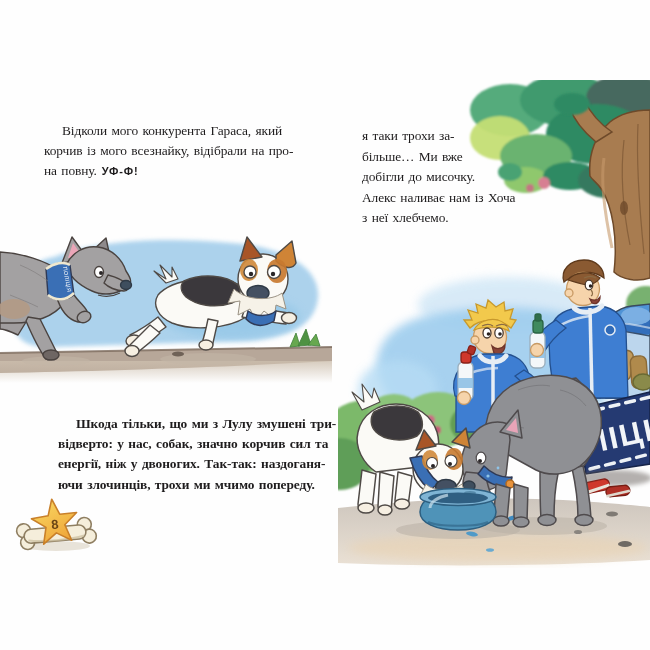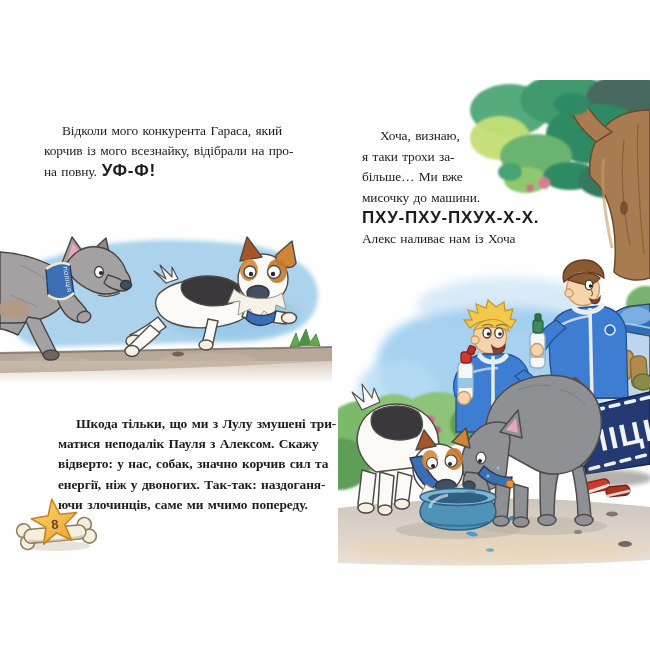--- a/index.html
+++ b/index.html
@@ -8,45 +8,44 @@
     position:relative; width:650px; height:650px; overflow:hidden;
     background:#fefefe; font-family:"Liberation Serif","DejaVu Serif",serif;
     color:#1e1c1d;
   }
   .tb { position:absolute; font-size:13.4px; line-height:20.2px; letter-spacing:-0.1px; }
   .tb .line { white-space:nowrap; word-spacing:1.2px; }
   .ind { text-indent:18px; }
   .rb { line-height:20.5px; }
   .sound {
     font-family:"Liberation Sans","DejaVu Sans",sans-serif;
-    font-weight:700; font-size:17px; letter-spacing:0.8px; word-spacing:0;
+    font-weight:700; font-size:11px; letter-spacing:0.8px; word-spacing:0;
   }
   .sound-inline { margin-left:5px; }
   svg { position:absolute; display:block; }
   text { font-family:"Liberation Sans","DejaVu Sans",sans-serif; }
 </style>
 </head>
 <body>
 
 <div class="spread">
 
   <div class="tb" style="left:44px; top:121px; width:252px;">
     <div class="line ind">Відколи мого конкурента Гараса, який</div>
     <div class="line">корчив із мого всезнайку, відібрали на про-</div>
     <div class="line">
       <span>на повну.</span><span class="sound sound-inline">УФ-Ф!</span>
     </div>
   </div>
 
   <div class="tb" style="left:58px; top:414px; width:252px;font-weight:bold;">
     <div class="line ind">Шкода тільки, що ми з Лулу змушені три-</div>
-    <div class="line">матися неподалік Пауля з Алексом. Скажу</div>
     <div class="line">відверто: у нас, собак, значно корчив сил та</div>
     <div class="line">енергії, ніж у двоногих. Так-так: наздоганя-</div>
-    <div class="line">ючи злочинців, саме ми мчимо попереду.</div>
+    <div class="line">ючи злочинців, трохи ми мчимо попереду.</div>
   </div>
 
   <svg style="left:0; top:225px;" width="332" height="164" viewBox="0 0 332 164">
     <defs>
       <linearGradient id="gGroundL" x1="0" y1="0" x2="0" y2="1">
         <stop offset="0" stop-color="#cdbfae"></stop>
           <stop offset="1" stop-color="#cdbfae" stop-opacity="0"></stop>
       </linearGradient>
       <filter id="fb2" x="-20%" y="-20%" width="140%" height="140%">
           <feGaussianBlur stdDeviation="2"></feGaussianBlur>
@@ -143,26 +142,25 @@
       <circle cx="73" cy="31" r="7"></circle>
         <circle cx="77" cy="43" r="7"></circle>
       <rect x="12" y="31" width="62" height="14" rx="7"></rect>
       <path d="M16,42 C30,45 58,45 72,42" fill="none" stroke="#cbbd9e" stroke-width="2" opacity="0.7"></path>
     </g>
     <polygon points="39.7,3.2 47.7,18.2 64.6,16.5 52.8,28.7 59.7,44.3 44.4,36.9 31.7,48.2 34,31.4 19.4,22.8 36.1,19.8" fill="url(#gStar)" stroke="#c9802a" stroke-width="1.6" stroke-linejoin="round"></polygon>
     <text x="43" y="33" text-anchor="middle" font-size="13" font-weight="bold" fill="#6b4616" font-family="Liberation Serif, serif" transform="rotate(-6 43 30)">8</text>
   </svg>
 
   <div class="tb rb" style="left:362px; top:126px; width:185px;">
-    <div class="line ind">Хоча, визнаю,</div>
     <div class="line">я таки трохи за-</div>
     <div class="line">більше… Ми вже</div>
-    <div class="line">мисочку до машини.</div>
-    <div class="line sound">ПХУ-ПХУ-ПХУХ-Х-Х.</div>
+    <div class="line">добігли до мисочку.</div>
     <div class="line">Алекс наливає нам із Хоча</div>
+    <div class="line">з неї хлебчемо.</div>
   </div>
 
   <svg style="left:338px; top:80px;" width="312" height="488" viewBox="0 0 312 488">
     <defs>
       <linearGradient id="gGroundR" x1="0" y1="0" x2="0" y2="1">
         <stop offset="0" stop-color="#cbc3ba"></stop>
           <stop offset="1" stop-color="#e9dfd2"></stop>
       </linearGradient>
       <filter id="rb1" x="-30%" y="-30%" width="160%" height="160%">
           <feGaussianBlur stdDeviation="1.3"></feGaussianBlur>

